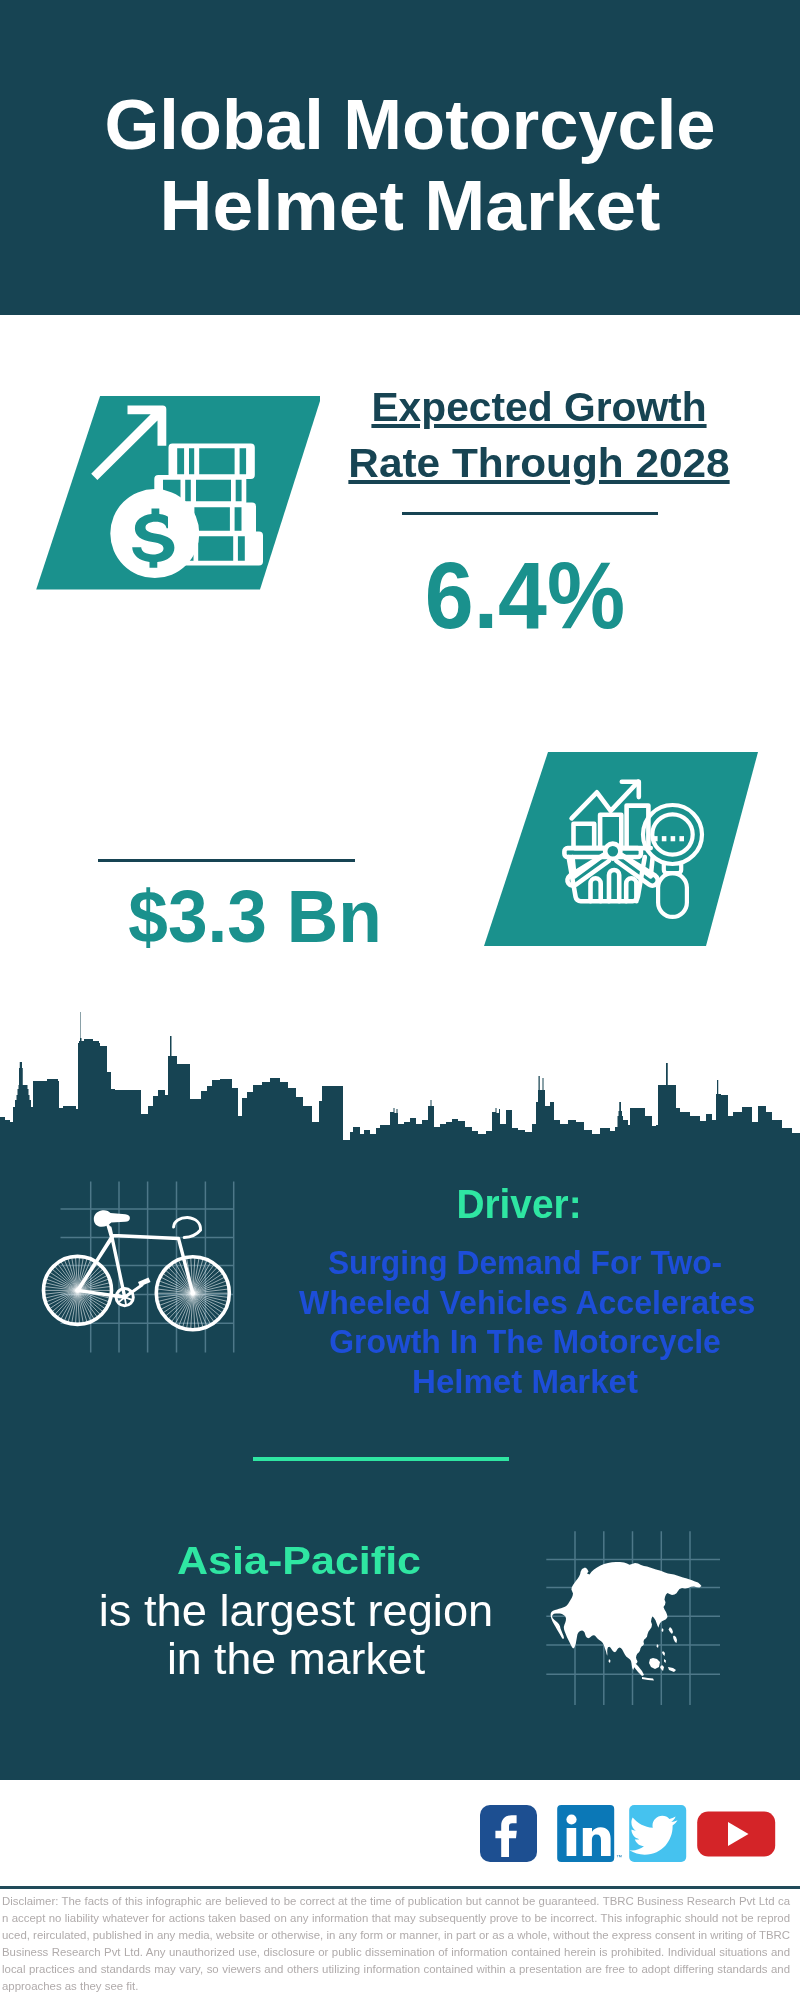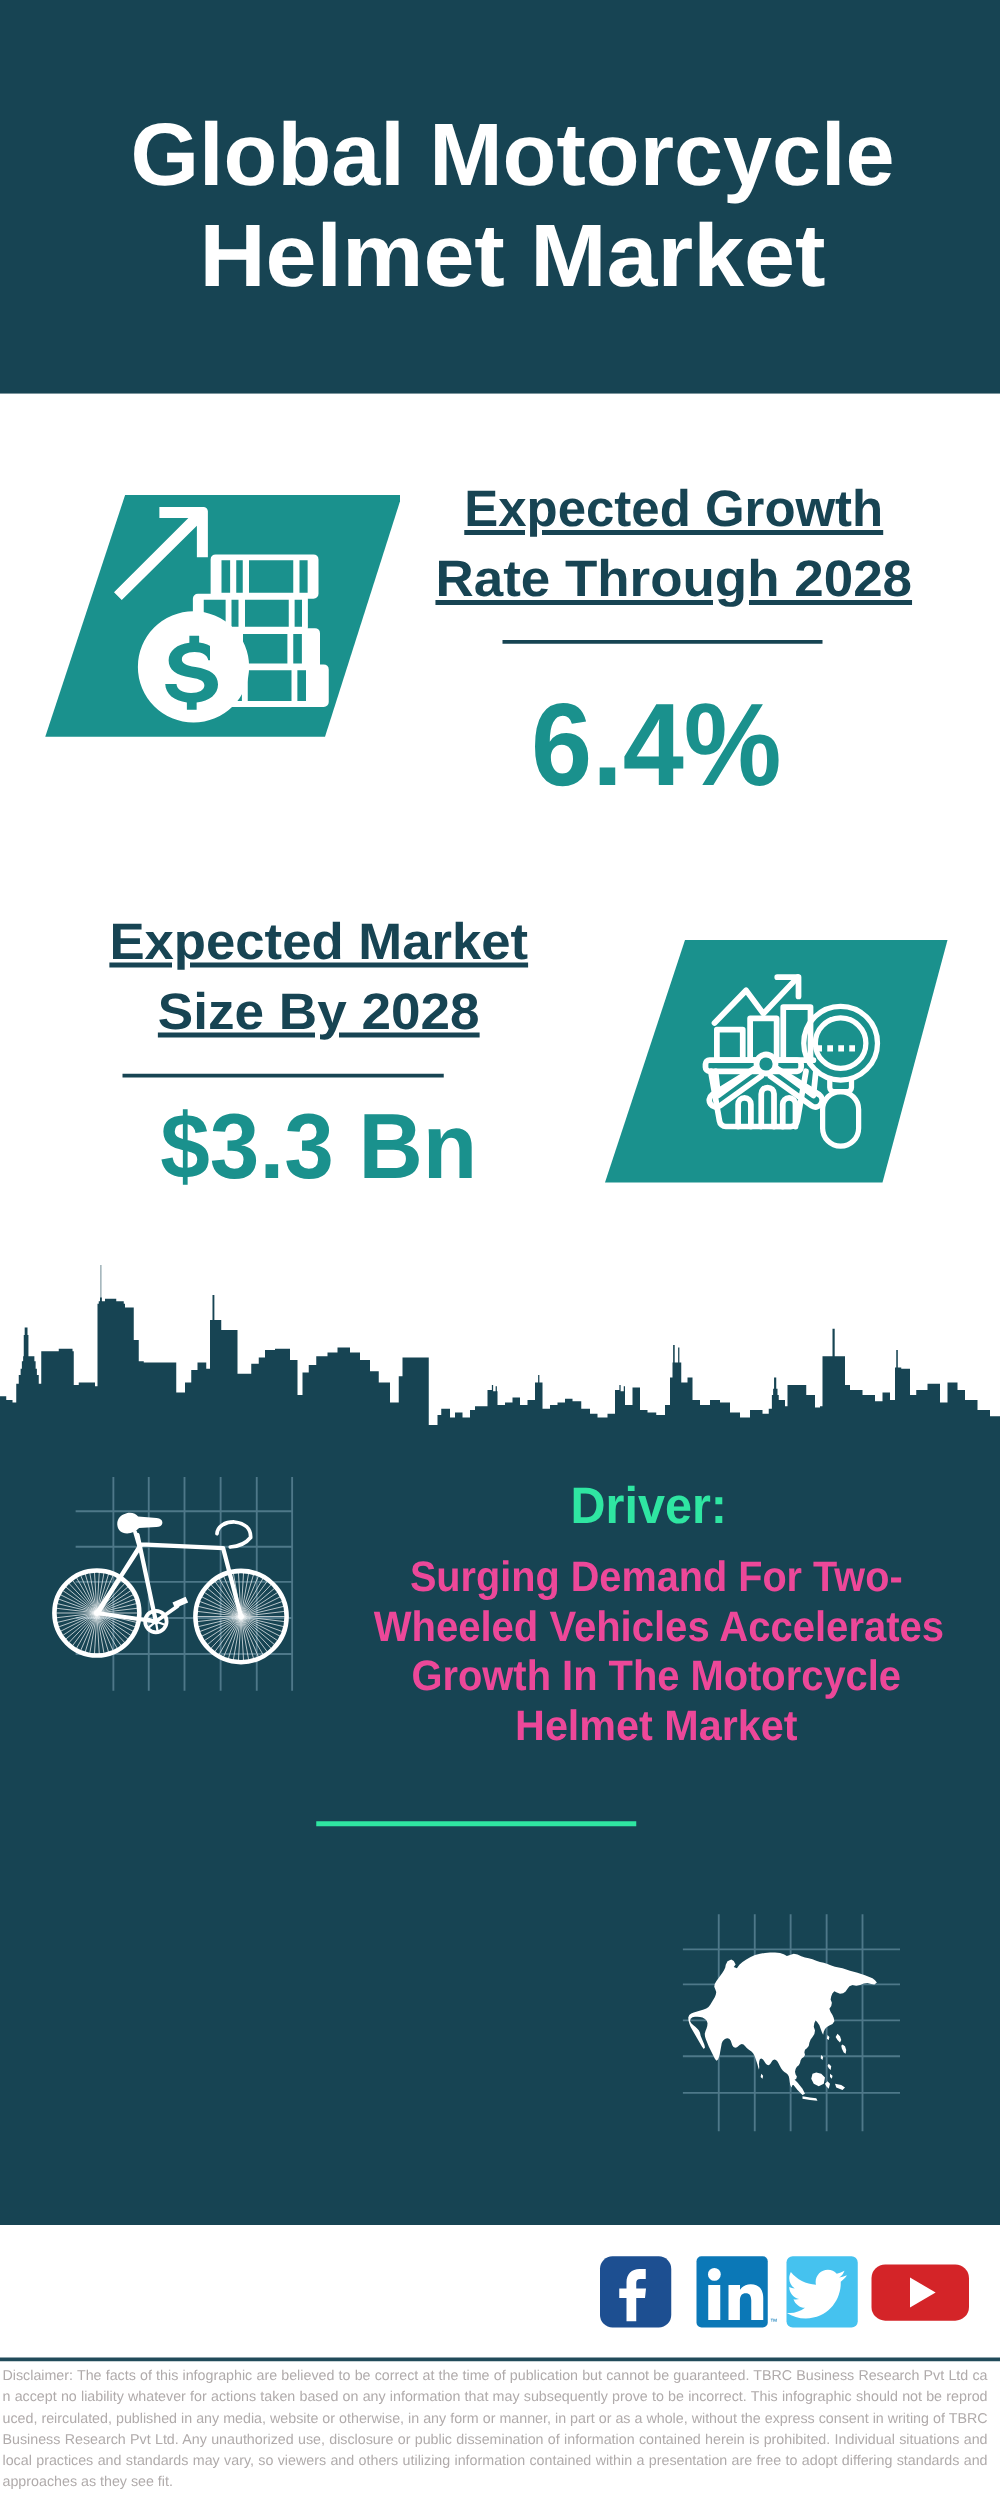--- a/index.html
+++ b/index.html
@@ -27,21 +27,21 @@
   .stat-value { position:absolute; color:#1A918D; font-weight:bold; text-align:center;
                 white-space:nowrap; }
 
   
   .band-dark { position:absolute; left:0; top:1148px; width:800px; height:632px; background:#174453; }
   .skyline { position:absolute; left:0; top:1005px; width:800px; height:155px; display:block; }
 
   .bike-svg { position:absolute; display:block; overflow:visible; }
   .driver-head { position:absolute; color:#2FE6A2; font-weight:bold; font-size:41px; line-height:41px;
                  text-align:center; white-space:nowrap; }
-  .driver-body { position:absolute; color:#ec4899; font-weight:bold; font-size:34px; line-height:39.7px;
+  .driver-body { position:absolute; color:#1d4ed8; font-weight:bold; font-size:34px; line-height:39.7px;
                  text-align:center; white-space:nowrap; }
   .driver-body span { display:block; }
   .driver-div { position:absolute; height:4px; background:#2FE6A2; }
 
   .region-text { position:absolute; text-align:center; color:#fff; font-size:44px; line-height:47.5px;
                  white-space:nowrap; }
   .region-text span { display:block; }
   .region-text .hl { color:#2FE6A2; font-weight:bold; font-size:39px; line-height:53px; }
 
   
@@ -91,24 +91,20 @@
     </g>
   </svg>
 
   <div class="stat-label" style="left:339px;top:379px;width:400px;">
     <span style="transform:scaleX(0.994);">Expected Growth</span>
     <span style="transform:scaleX(1.033);">Rate Through 2028</span>
   </div>
   <div class="stat-div" style="left:402px;top:512px;width:256px;"></div>
   <div class="stat-value" style="left:325px;top:549px;width:400px;font-size:94px;line-height:94px;transform:scaleX(0.935);">6.4%</div>
 
-  <div class="stat-label" style="left:55px;top:725px;width:400px;">
-    <span style="transform:scaleX(1.028);">Expected Market</span>
-    <span style="transform:scaleX(1.036);">Size By 2028</span>
-  </div>
   <div class="stat-div" style="left:98px;top:859px;width:257px;"></div>
   <div class="stat-value" style="left:55px;top:880px;width:400px;font-size:74px;line-height:74px;transform:scaleX(0.963);">$3.3 Bn</div>
 
   <svg class="icon-slab" viewBox="0 0 290 200" width="290" height="200" style="left:478px;top:751px;">
     <polygon points="70,1 280,1 228,195 6,195" fill="#1A918D"></polygon>
     <g fill="none" stroke="#ffffff" stroke-width="4.6" stroke-linecap="round" stroke-linejoin="round">
 
       <polyline points="93.6,67.4 118.9,41.3 132.7,59.9 160.3,30.7"></polyline>
       <polyline points="143.8,30.7 160.8,30.7 160.8,46.1"></polyline>
 
@@ -178,20 +174,25 @@
 
   <div class="driver-head" style="left:279px;top:1184px;width:480px;transform:scaleX(0.947);">Driver:</div>
   <div class="driver-body" style="left:285px;top:1243px;width:480px;">
     <span style="transform:scaleX(0.933);">Surging Demand For Two-</span>
     <span style="transform:scaleX(0.942);">Wheeled Vehicles Accelerates</span>
     <span style="transform:scaleX(0.938);">Growth In The Motorcycle</span>
     <span style="transform:scaleX(0.972);">Helmet Market</span>
   </div>
   <div class="driver-div" style="left:253px;top:1457px;width:256px;"></div>
 
+  <div class="region-text" style="left:56px;top:1534px;width:480px;">
+    <span class="hl" style="transform:scaleX(1.104);margin-left:6px;">Asia-Pacific</span>
+    <span style="transform:scaleX(1.027);">is the largest region</span>
+    <span style="transform:scaleX(1.015);">in the market</span>
+  </div>
 
   <svg class="map-svg" viewBox="0 0 180 180" width="180" height="180" style="left:546px;top:1531px;">
     <path stroke="#4E7889" stroke-width="1.5" fill="none" d="M29.0,0.3 V174.0 M57.8,0.3 V174.0 M86.5,0.3 V174.0 M115.3,0.3 V174.0 M144.0,0.3 V174.0 M0.3,28.5 H174.0 M0.3,56.5 H174.0 M0.3,85.3 H174.0 M0.3,114.0 H174.0 M0.3,143.3 H174.0"></path>
     <g transform="translate(4,24)">
       <path fill="#ffffff" d="M32.0,14.0 L35.0,12.5 L37.0,13.8 L38.5,16.5 L37.0,18.5 L39.5,19.5 L41.5,16.8 L44.0,14.5 L47.0,12.5 L50.5,10.5 L54.0,9.0 L58.0,8.0 L62.0,7.3 L66.0,7.0 L70.0,7.0 L74.0,7.4 L77.0,8.4 L79.5,9.8 L82.0,9.0 L85.0,8.0 L88.0,8.6 L91.0,10.0 L94.0,11.0 L97.0,11.6 L100.0,12.4 L103.0,13.6 L106.0,14.6 L109.0,15.2 L112.0,16.2 L115.0,17.4 L118.0,18.4 L121.0,19.0 L124.0,19.6 L127.0,20.6 L130.0,21.6 L133.0,22.4 L136.0,23.2 L139.0,24.2 L142.0,25.2 L145.0,26.4 L148.0,27.6 L150.0,29.2 L151.5,31.0 L149.5,32.5 L147.0,32.2 L144.0,31.4 L141.0,31.8 L138.0,33.0 L135.0,33.6 L132.0,33.0 L129.5,34.0 L128.0,36.0 L126.5,38.2 L124.5,39.6 L122.0,40.0 L119.5,39.0 L117.5,38.0 L116.0,39.6 L115.0,42.0 L114.5,44.6 L115.5,47.2 L115.0,49.8 L113.5,52.0 L114.5,54.6 L116.0,57.0 L117.0,59.4 L117.5,62.0 L116.0,64.2 L113.5,65.4 L111.5,66.6 L110.0,68.2 L109.0,70.4 L108.5,72.8 L107.5,70.8 L106.5,68.0 L105.5,65.2 L104.0,63.0 L102.5,61.2 L101.5,63.4 L101.0,66.4 L102.0,69.4 L101.5,72.2 L100.0,74.6 L98.5,76.6 L97.5,79.2 L97.0,81.8 L95.5,83.6 L94.0,84.8 L93.5,86.8 L94.0,89.0 L93.0,90.6 L91.5,91.6 L90.5,93.2 L90.0,95.4 L89.0,97.2 L87.5,98.4 L86.5,100.2 L86.0,102.4 L86.5,104.6 L87.5,106.2 L87.0,108.0 L85.5,109.0 L84.5,110.8 L84.0,113.0 L83.2,115.0 L82.2,113.0 L81.8,110.6 L81.5,108.2 L81.0,106.0 L80.0,104.4 L78.8,103.4 L77.5,102.6 L76.2,101.4 L75.0,99.8 L74.0,98.0 L73.0,96.0 L72.0,94.2 L70.8,93.0 L69.5,92.6 L68.2,93.2 L67.2,94.6 L66.2,96.2 L65.0,97.2 L63.6,96.8 L62.4,95.6 L61.4,94.0 L60.4,92.6 L59.2,91.8 L58.0,92.2 L57.4,94.0 L57.2,96.2 L57.4,98.6 L57.2,100.8 L56.6,99.0 L56.0,96.6 L55.2,94.2 L54.4,91.8 L53.6,89.6 L52.6,87.8 L51.4,86.4 L50.0,85.4 L48.6,84.4 L47.2,83.2 L46.0,81.8 L44.8,80.6 L43.4,80.2 L42.0,80.8 L40.8,81.8 L39.6,82.8 L38.2,83.2 L36.8,82.6 L35.8,81.2 L35.2,79.4 L34.6,77.6 L33.6,76.2 L32.2,75.6 L30.8,75.8 L29.4,76.6 L28.2,77.8 L27.4,79.6 L27.0,81.8 L26.6,84.0 L26.2,86.2 L25.8,88.4 L25.2,90.6 L24.4,92.6 L23.2,93.6 L22.0,92.2 L21.0,90.2 L20.0,88.2 L19.0,86.2 L18.0,84.2 L17.0,82.2 L16.2,80.2 L15.4,78.2 L14.6,76.2 L14.0,74.2 L13.8,72.0 L14.4,69.8 L15.2,67.8 L15.8,65.8 L16.0,63.6 L15.4,61.6 L14.0,60.2 L12.0,59.0 L10.0,58.6 L8.0,58.4 L6.0,58.4 L4.0,58.8 L2.5,60.0 L2.0,61.8 L3.0,63.6 L4.5,65.0 L6.0,66.2 L7.5,67.6 L9.0,69.2 L10.0,71.2 L10.5,73.6 L11.5,76.0 L12.5,78.4 L13.5,80.8 L14.0,83.0 L13.0,84.2 L11.5,82.2 L10.0,79.6 L8.5,77.0 L7.0,74.4 L5.5,71.8 L4.0,69.2 L2.5,66.6 L1.5,64.0 L0.8,61.4 L0.6,59.0 L1.4,57.0 L3.0,55.8 L5.0,55.0 L7.0,54.4 L9.0,53.8 L11.0,53.2 L13.0,52.6 L15.0,51.8 L16.8,50.6 L18.2,48.8 L19.4,46.8 L20.6,44.8 L21.8,42.8 L22.6,40.8 L23.0,38.6 L22.2,36.4 L21.4,34.4 L21.8,32.2 L23.0,30.0 L24.6,27.8 L26.2,25.6 L27.8,23.4 L29.2,21.2 L30.2,19.0 L30.6,16.8 Z M120.0,72.0 L122.0,74.0 L123.0,77.0 L122.0,79.0 L120.0,77.0 L118.5,74.5 Z M124.0,80.5 L126.0,82.0 L127.0,85.0 L126.5,88.0 L125.0,87.0 L123.5,84.0 L123.0,81.5 Z M112.0,73.0 L113.5,74.5 L113.0,77.0 L111.5,76.0 Z M107.0,89.0 L108.5,90.5 L108.0,93.0 L106.5,91.5 Z M113.0,96.0 L115.0,98.0 L114.5,101.0 L113.0,99.5 L112.0,97.5 Z M114.0,104.0 L116.0,105.5 L115.5,108.0 L114.0,106.5 Z M103.0,103.0 L107.0,104.0 L110.0,107.0 L109.0,112.0 L105.0,114.0 L101.0,112.0 L99.0,108.0 L100.0,104.0 Z M84.0,107.0 L88.0,111.0 L92.0,116.0 L94.0,120.0 L92.0,121.0 L88.0,117.0 L84.0,112.0 L82.0,109.0 Z M92.0,122.0 L98.0,123.0 L103.0,123.5 L104.0,125.5 L98.0,125.0 L92.0,124.0 Z M112.0,110.0 L114.0,112.0 L113.0,116.0 L111.0,114.0 L110.0,112.0 Z M118.0,112.0 L123.0,113.0 L126.0,115.0 L124.0,117.0 L119.0,115.0 Z M59.0,104.0 L60.5,105.5 L60.0,108.0 L58.5,106.5 Z"></path>
     </g>
   </svg>
 
   <svg class="social-svg" viewBox="0 0 300 62" width="300" height="62" style="left:478px;top:1803px;">
     <g>

